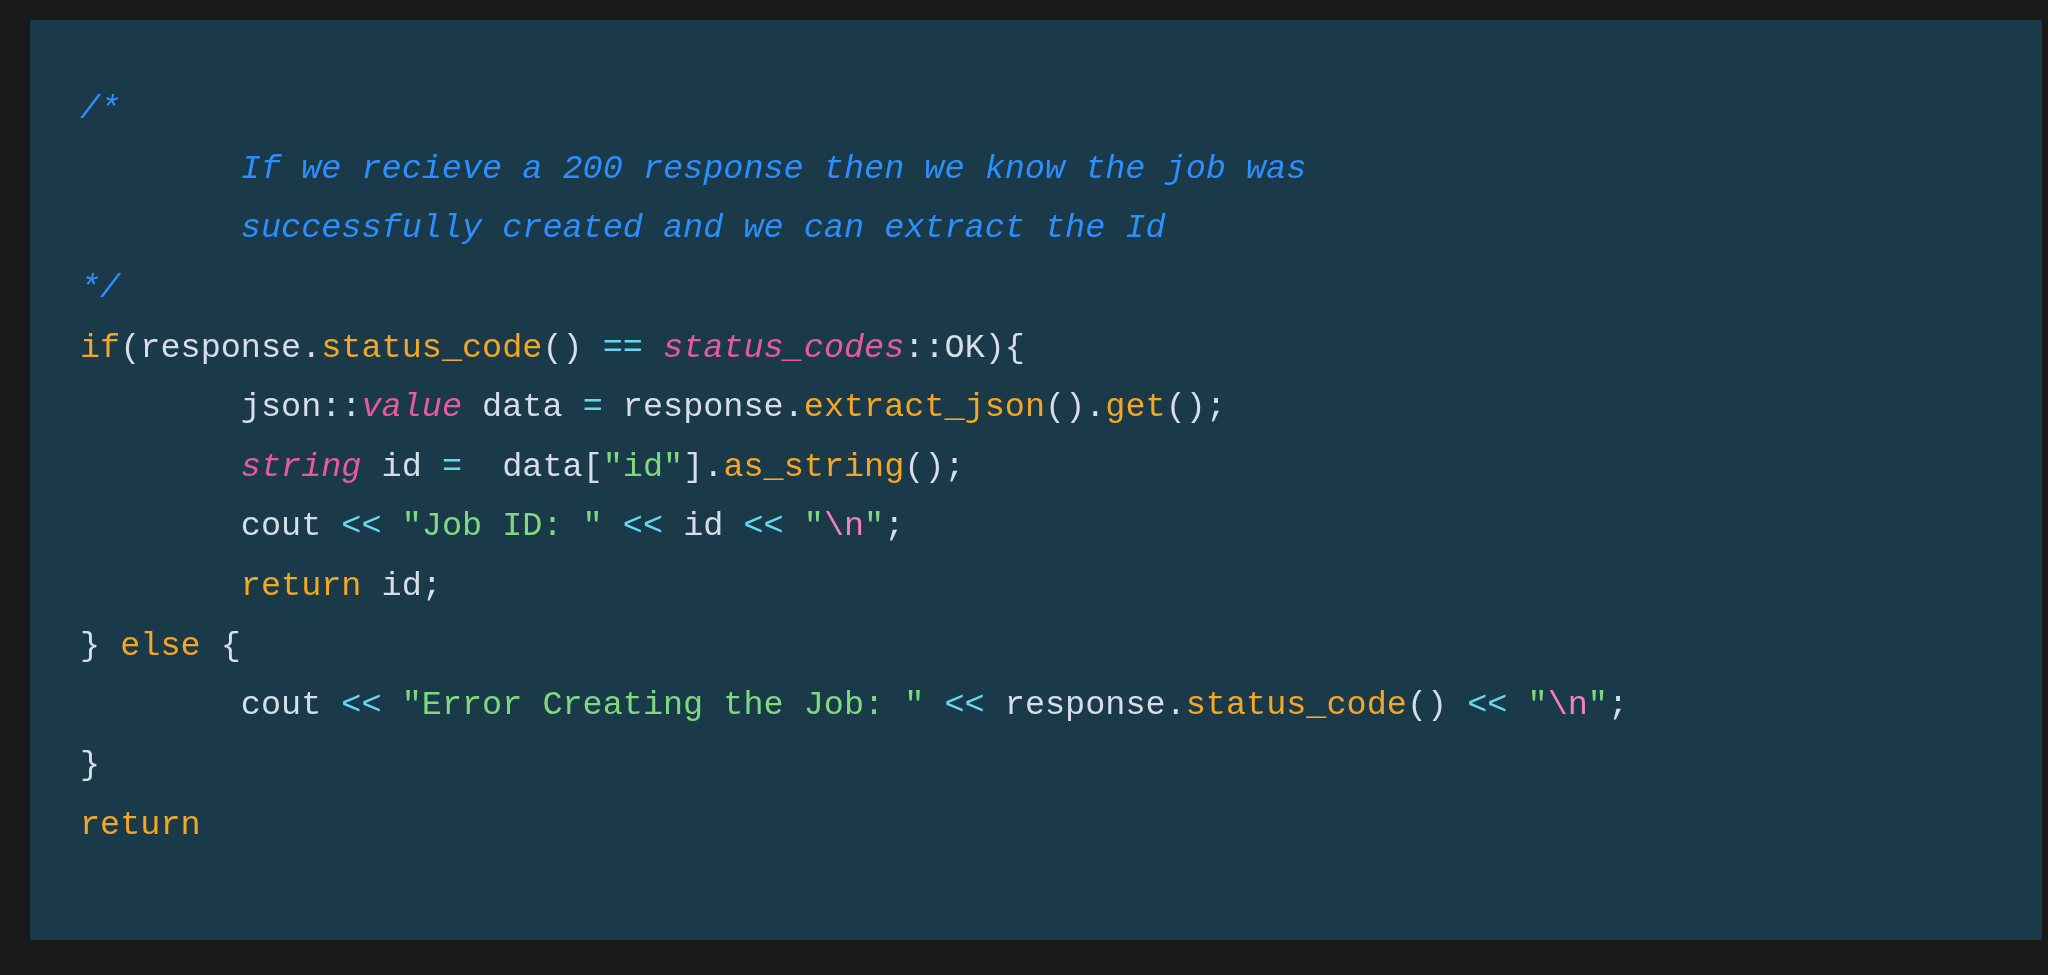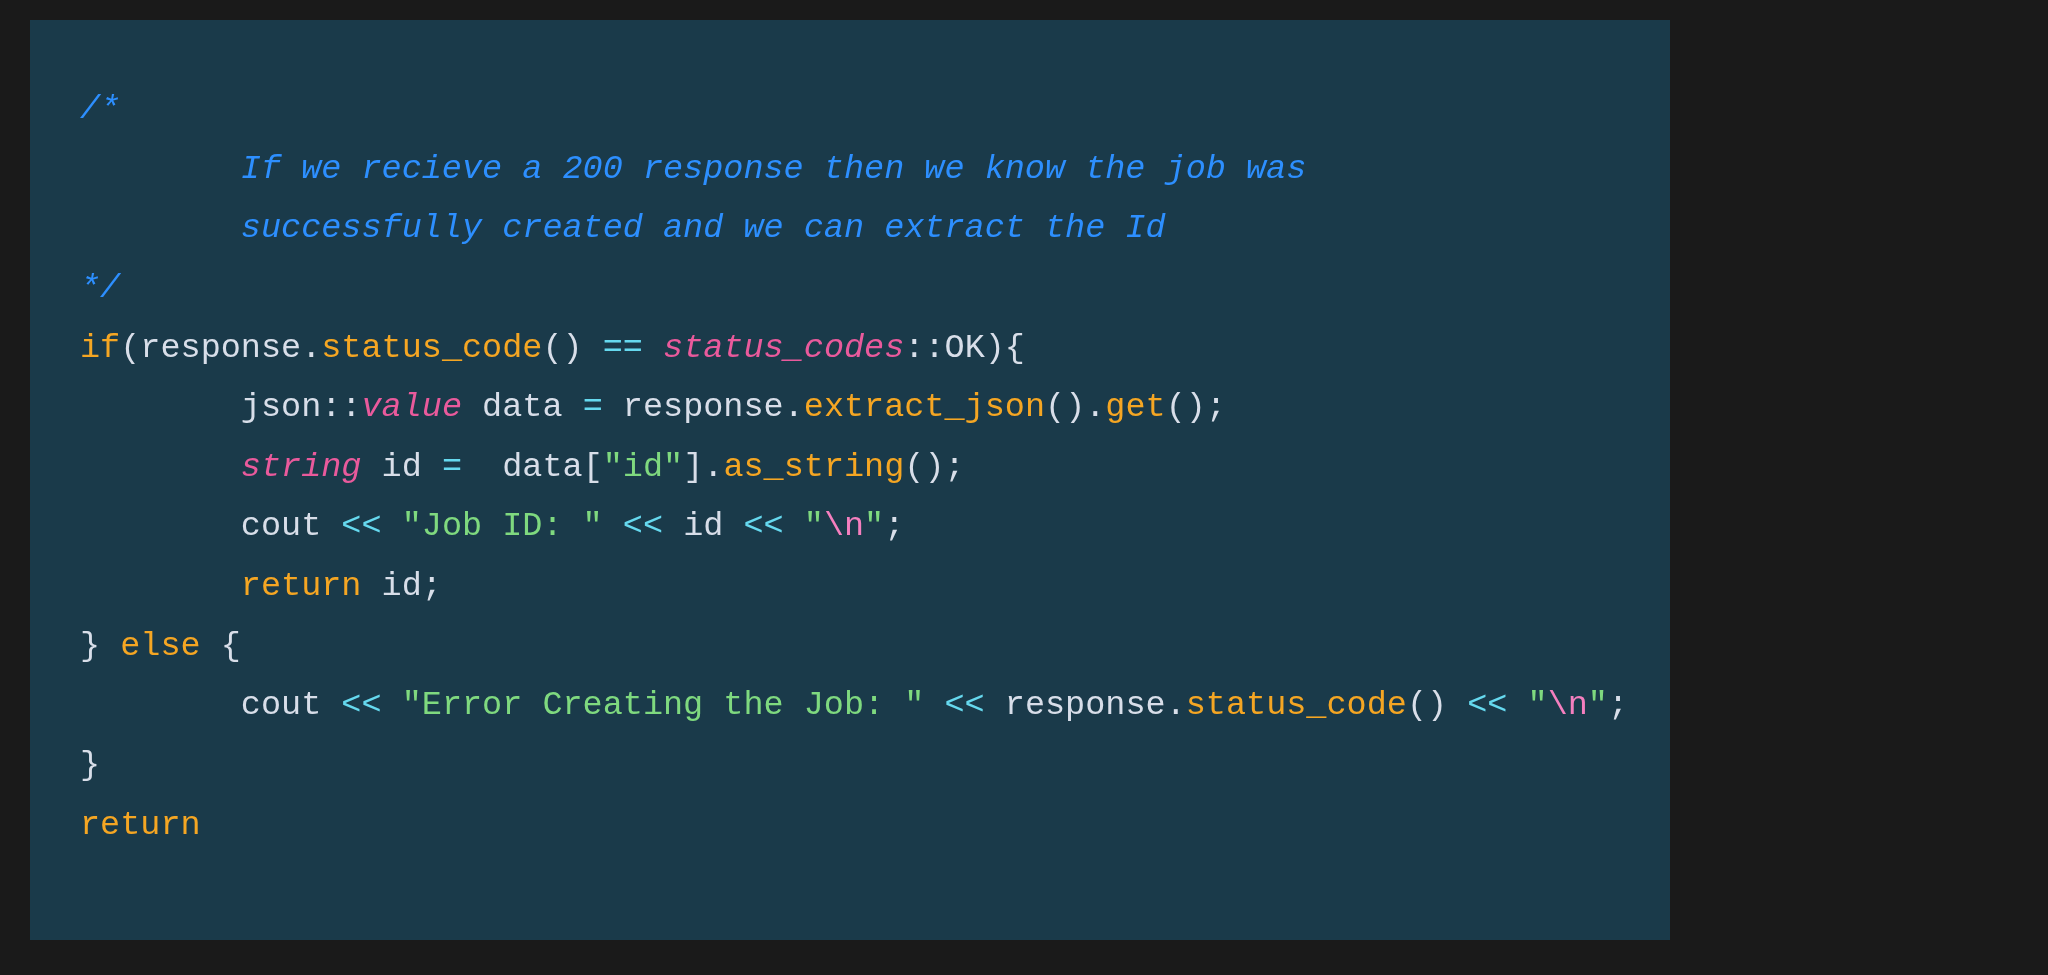--- a/index.html
+++ b/index.html
@@ -8,21 +8,21 @@
     width: 2048px;
     height: 975px;
     background: #1a1a1a;
     overflow: hidden;
   }
   .code-block {
     box-sizing: border-box;
     position: absolute;
     left: 30px;
     top: 20px;
-    width: 1640px;
+    width: 2012px;
     height: 920px;
     background: #1a3a4a;
     padding: 60px 50px;
     font-family: "SF Mono", "Menlo", "Consolas", "Liberation Mono", monospace;
     font-size: 33.5px;
     line-height: 1.78;
     color: #d8dee9;
     white-space: pre;
     font-weight: 500;
   }

